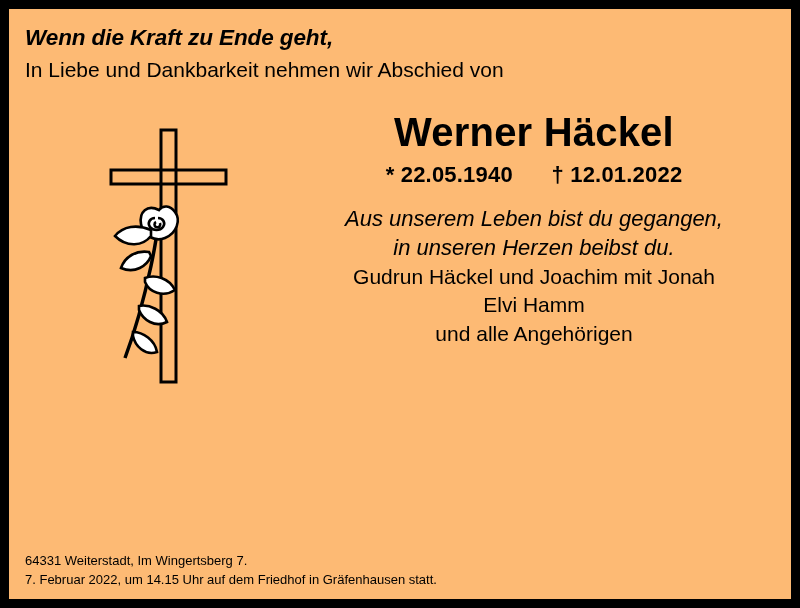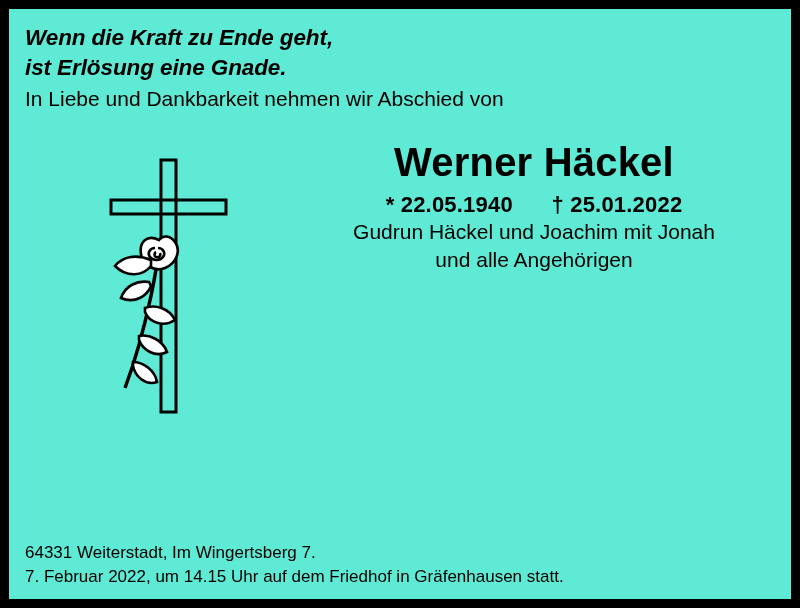--- a/index.html
+++ b/index.html
@@ -16,21 +16,21 @@
   }
   .obituary {
     position: relative;
     width: 800px;
     height: 608px;
     box-sizing: border-box;
     border-top: 9px solid #000000;
     border-bottom: 9px solid #000000;
     border-left: 9px solid #000000;
     border-right: 9px solid #000000;
-    background: #5eead4;
+    background: #fdba74;
   }
   .inner {
     position: relative;
     width: 100%;
     height: 100%;
     box-sizing: border-box;
     padding: 14px 16px 8px 16px;
   }
   .epitaph {
     font-style: italic;
@@ -98,36 +98,35 @@
     line-height: 1.35;
   }
   .family div {
     white-space: nowrap;
   }
   .footer {
     position: absolute;
     left: 16px;
     right: 16px;
     bottom: 10px;
-    font-size: 17px;
+    font-size: 13px;
     line-height: 1.42;
   }
   .footer div {
     white-space: nowrap;
   }
 </style>
 </head>
 <body>
 
 <div class="obituary">
   <div class="inner">
 
     <div class="epitaph">
       <div>Wenn die Kraft zu Ende geht,</div>
-      <div>ist Erlösung eine Gnade.</div>
     </div>
 
     <div class="intro">In Liebe und Dankbarkeit nehmen wir Abschied von</div>
 
     <div class="body-area">
 
       <div class="cross-wrap">
         <svg width="180" height="260" viewBox="0 0 180 260" xmlns="http://www.w3.org/2000/svg" aria-hidden="true">
 
           <rect x="68" y="4" width="15" height="252" fill="none" stroke="#000" stroke-width="3"></rect>
@@ -150,26 +149,31 @@
             <path d="M40 206 C 50 206, 62 214, 64 226 C 52 230, 42 220, 40 210 Z"></path>
           </g>
         </svg>
       </div>
 
       <div class="right-col">
         <div class="name">Werner Häckel</div>
         <div class="dates">
           <span>* 22.05.1940</span>
           <span class="sep"></span>
-          <span>† 25.01.2022</span>
+          <span>† 12.01.2022</span>
         </div>
 
+        <div class="verse">
+          <div>Aus unserem Leben bist du gegangen,</div>
+          <div>in unseren Herzen beibst du.</div>
+        </div>
 
         <div class="family">
           <div>Gudrun Häckel und Joachim mit Jonah</div>
+          <div>Elvi Hamm</div>
           <div>und alle Angehörigen</div>
         </div>
       </div>
 
     </div>
 
     <div class="footer">
       <div>64331 Weiterstadt, Im Wingertsberg 7.</div>
       <div>7. Februar 2022, um 14.15 Uhr auf dem Friedhof in Gräfenhausen statt.</div>
     </div>

